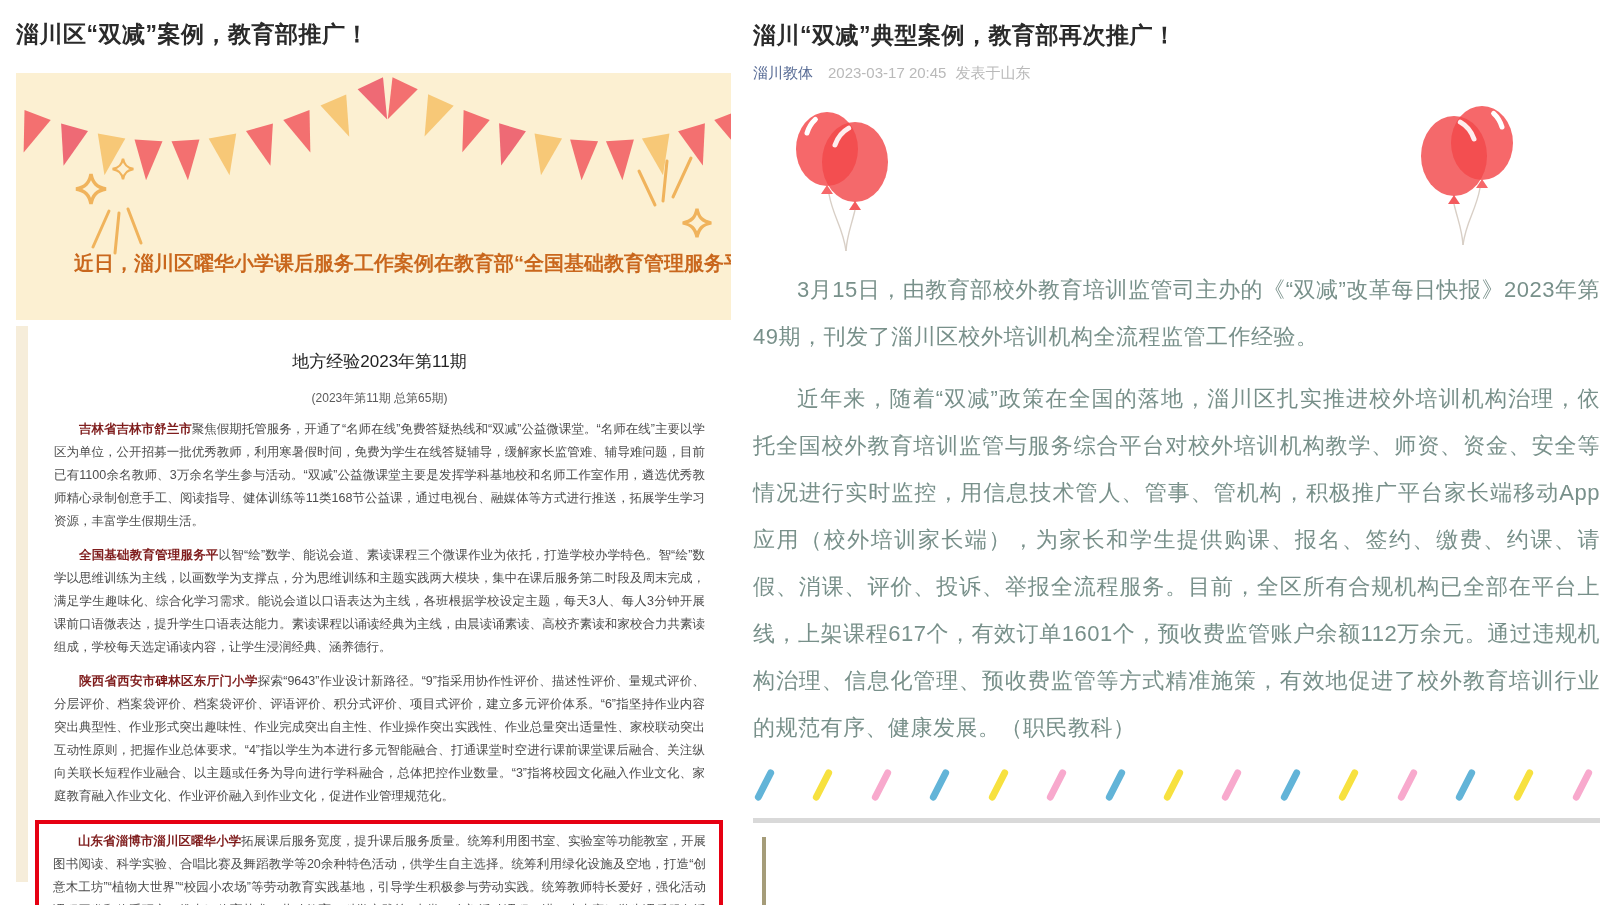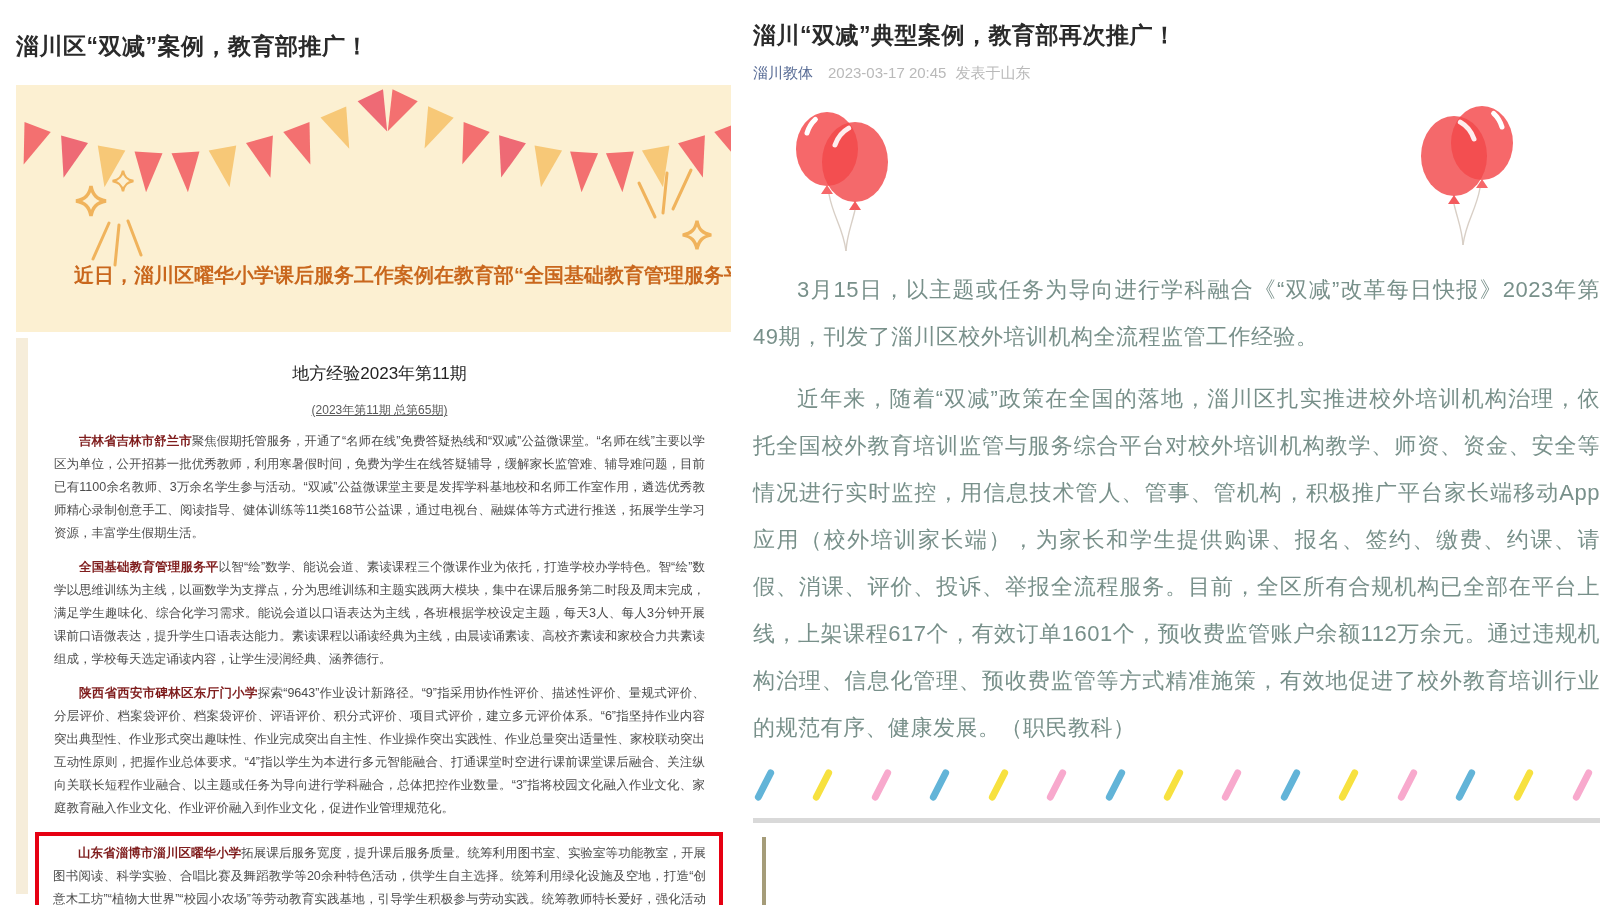--- a/index.html
+++ b/index.html
@@ -5,21 +5,21 @@
   html,body { margin:0; padding:0; }
   body {
     width:1600px; height:905px; overflow:hidden; position:relative;
     background:#ffffff; color:#333;
     font-family:"Liberation Sans","DejaVu Sans",sans-serif;
   }
   .col-left  { position:absolute; left:16px; top:0; width:715px; }
   .col-right { position:absolute; left:753px; top:0; width:847px; }
 
   .article-title { font-size:23px; font-weight:bold; color:#2a2a2a; margin:0; letter-spacing:.5px; }
-  .col-left  .article-title { padding-top:31px; }
+  .col-left  .article-title { padding-top:19px; }
   .col-right .article-title { padding-top:20px; }
 
   .byline { margin-top:13px; font-size:15px; }
   .account { color:var(--account-blue,#576b95); margin-right:15px; }
   .pub-date, .pub-loc { color:#b9b9b9; margin-right:9px; }
 
   
   .banner { margin-top:23px; height:247px; background:var(--banner-bg,#fcf0d2); position:relative; overflow:hidden; }
   .banner svg { position:absolute; left:0; top:0; }
   .banner-text {
@@ -27,21 +27,21 @@
     font-weight:bold; font-size:20px; line-height:41px;
     color:var(--accent-orange,#c9671d);
   }
   .banner-line1 { text-indent:2em; white-space:nowrap; }
   .banner-line2 { white-space:nowrap; }
 
   
   .doc { margin-top:6px; background:#f6edda; padding-left:12px; height:556px; box-sizing:border-box; }
   .doc-inner { background:#fff; height:100%; padding:24px 26px 0 26px; box-sizing:border-box; }
   .doc-title { text-align:center; font-size:17px; font-weight:normal; color:#222; margin:0; }
-  .doc-subtitle { text-align:center; font-size:12px; color:#5a5a5a; margin-top:17px;text-decoration:underline; }
+  .doc-subtitle { text-align:center; font-size:12px; color:#5a5a5a; margin-top:17px; }
   .doc-par { font-size:12.5px; line-height:23px; color:#4c4c4c; text-align:justify; text-indent:2em; margin:11px 0 0 0; }
   .doc-par b { color:#7f1d1d; }
   .highlight-box { border:4px solid var(--highlight-red,#e60012); margin:12px -18px 0 -19px; padding:6px 13px 10px 14px; }
   .highlight-box .doc-par { margin:0; }
 
   
   .balloons { position:relative; height:152px; margin-top:16px; }
   .balloon-group { position:absolute; }
   .balloon-left  { left:38px; top:2px; }
   .balloon-right { right:82px; top:-4px; transform:scaleX(-1); }
@@ -150,21 +150,21 @@
       <path d="M36 84 l-6 9 h12 z" fill="#f6686a"></path>
       <ellipse cx="64" cy="61" rx="33" ry="40" fill="#f2484b" opacity="0.82"></ellipse>
       <path d="M64 100 l-6 9 h12 z" fill="#f2484b" opacity="0.9"></path>
       <path d="M16 32 A 26 30 0 0 1 29 15" stroke="#ffffff" stroke-width="5" fill="none" stroke-linecap="round" stroke-dasharray="16 12"></path>
       <path d="M44 44 A 28 32 0 0 1 58 27" stroke="#ffffff" stroke-width="5" fill="none" stroke-linecap="round" stroke-dasharray="22 14" opacity="0.9"></path>
       <path d="M38 93 C42 116 52 126 55 150" stroke="#d8cfc6" stroke-width="1.4" fill="none"></path>
       <path d="M64 109 C60 126 56 134 55 150" stroke="#d8cfc6" stroke-width="1.4" fill="none"></path>
     </svg>
   </div>
 
-  <p class="r-par">3月15日，以主题或任务为导向进行学科融合《“双减”改革每日快报》2023年第49期，刊发了淄川区校外培训机构全流程监管工作经验。</p>
+  <p class="r-par">3月15日，由教育部校外教育培训监管司主办的《“双减”改革每日快报》2023年第49期，刊发了淄川区校外培训机构全流程监管工作经验。</p>
   <p class="r-par">近年来，随着“双减”政策在全国的落地，淄川区扎实推进校外培训机构治理，依托全国校外教育培训监管与服务综合平台对校外培训机构教学、师资、资金、安全等情况进行实时监控，用信息技术管人、管事、管机构，积极推广平台家长端移动App应用（校外培训家长端），为家长和学生提供购课、报名、签约、缴费、约课、请假、消课、评价、投诉、举报全流程服务。目前，全区所有合规机构已全部在平台上线，上架课程617个，有效订单1601个，预收费监管账户余额112万余元。通过违规机构治理、信息化管理、预收费监管等方式精准施策，有效地促进了校外教育培训行业的规范有序、健康发展。（职民教科）</p>
 
   <div class="slashes" id="slashes">
       <span class="slash c0"></span>
       <span class="slash c1"></span>
       <span class="slash c2"></span>
       <span class="slash c0"></span>
       <span class="slash c1"></span>
       <span class="slash c2"></span>
       <span class="slash c0"></span>

